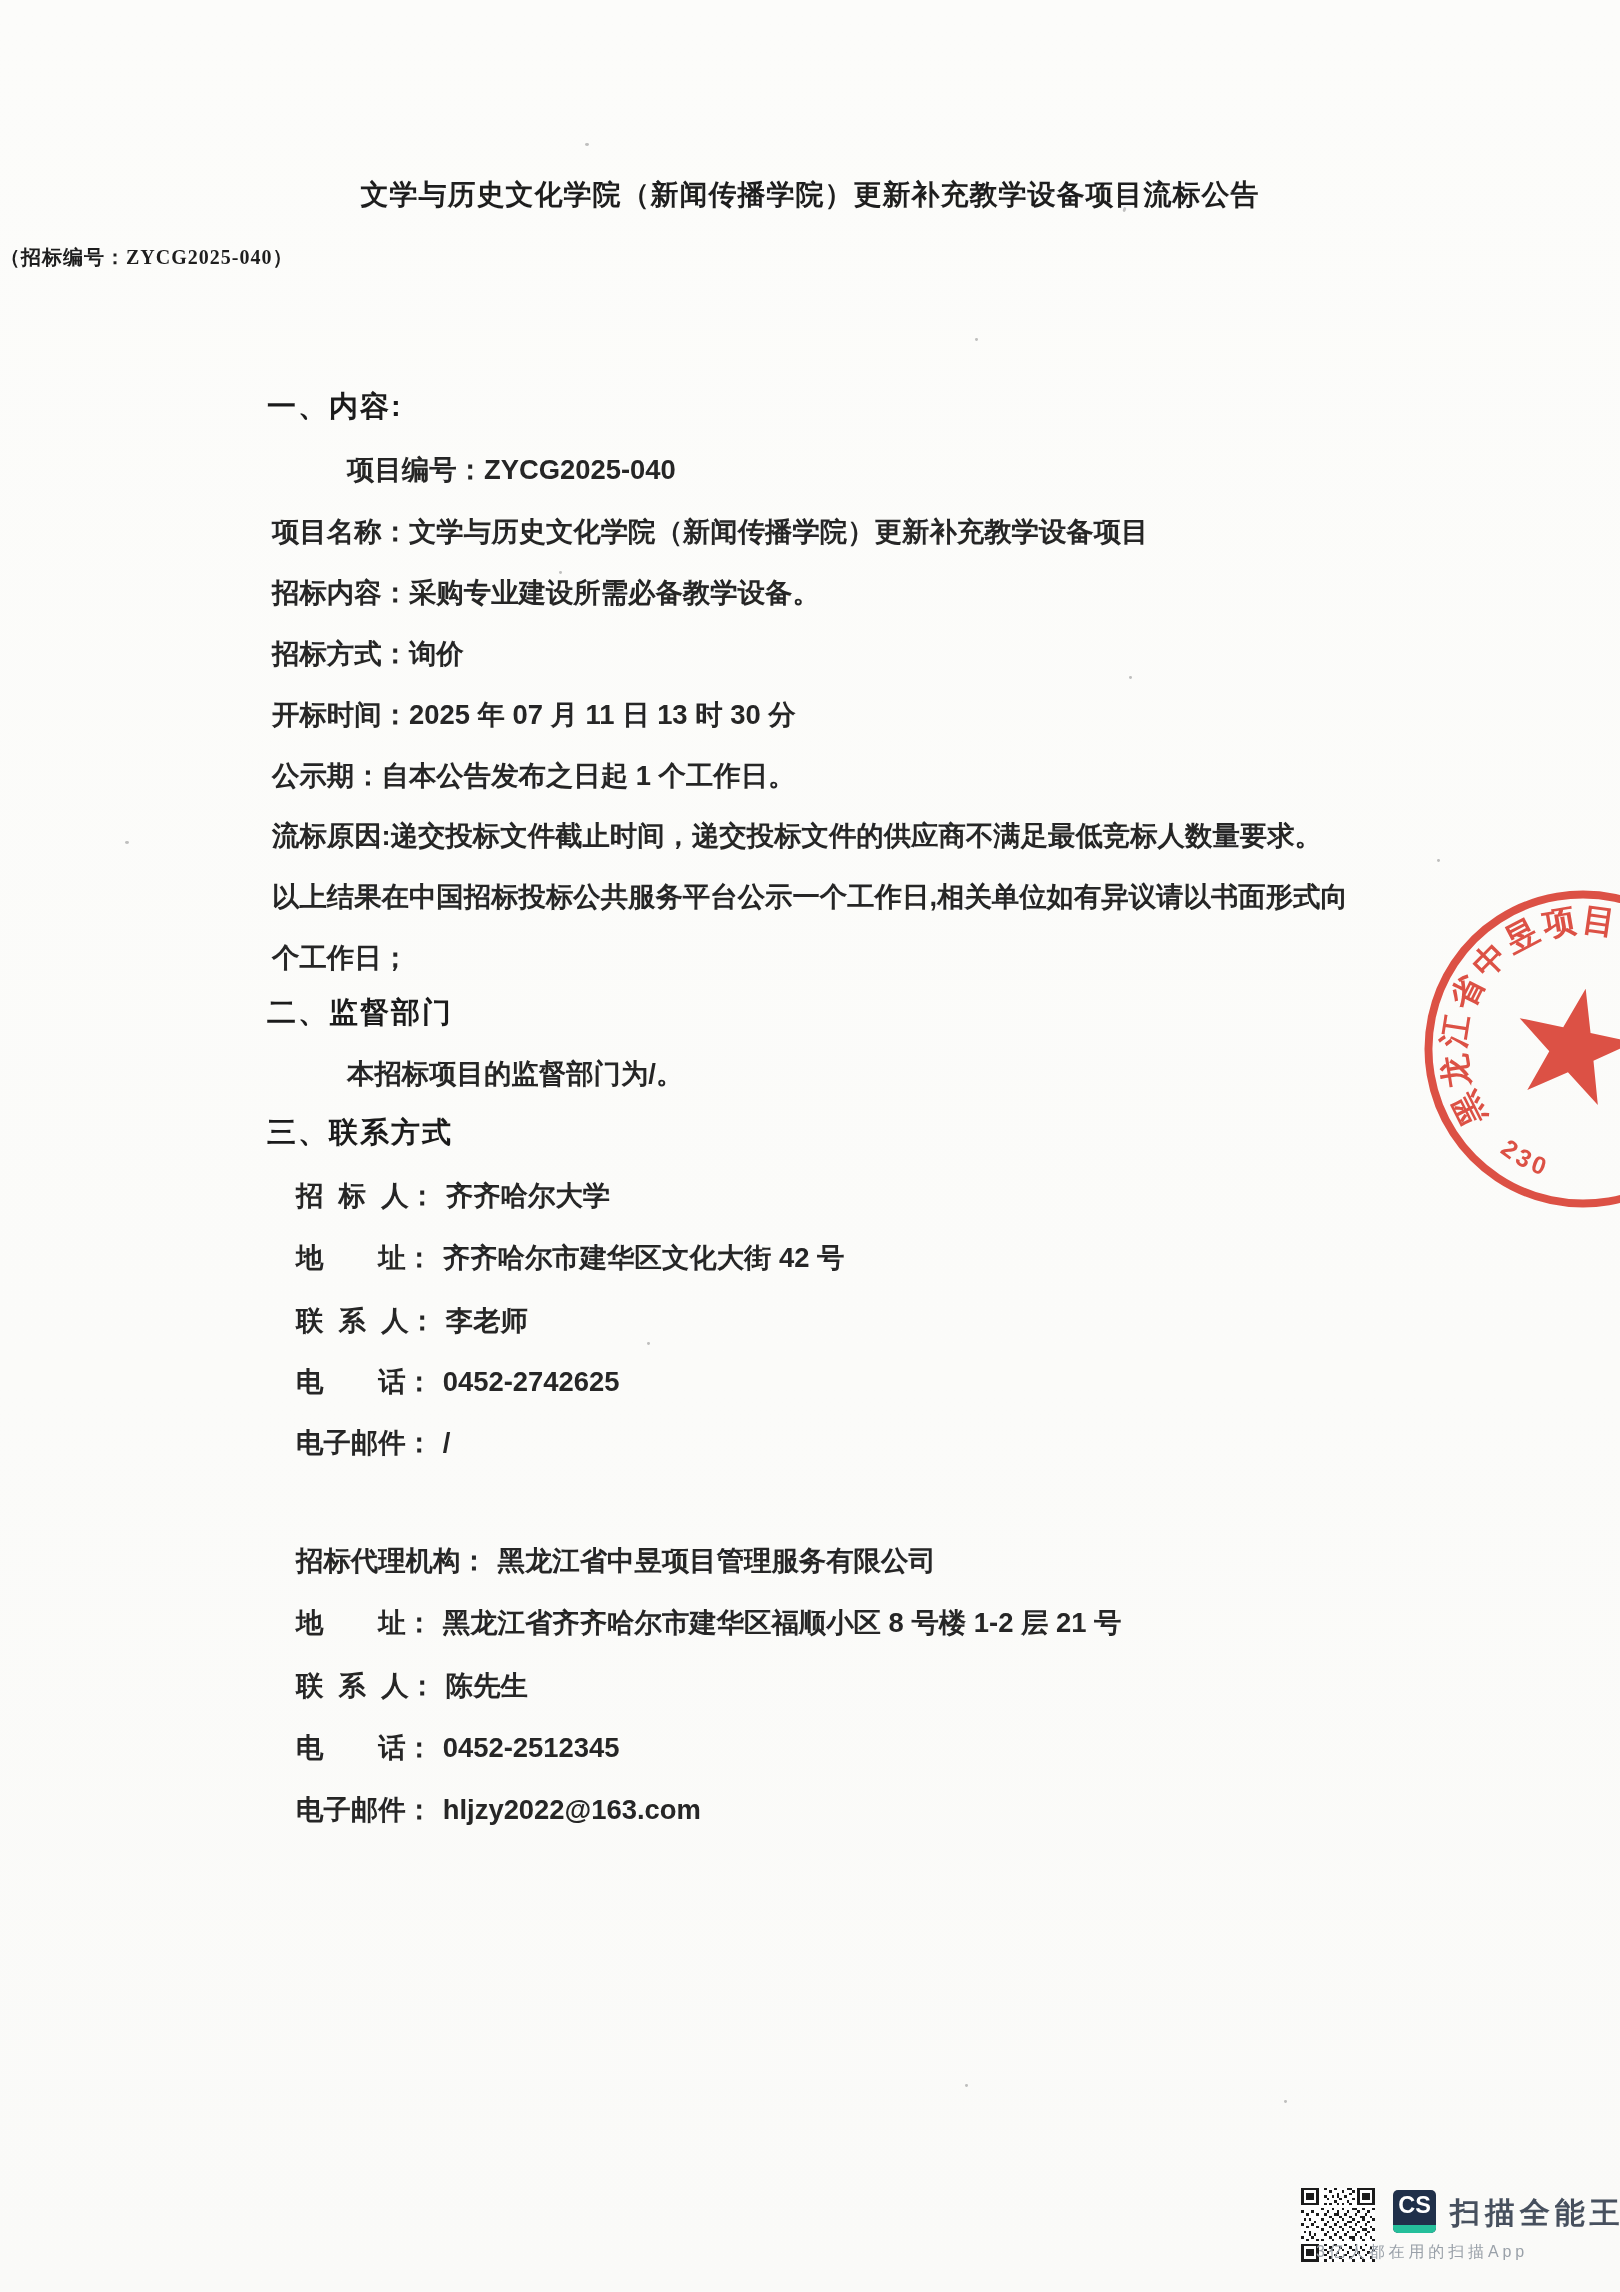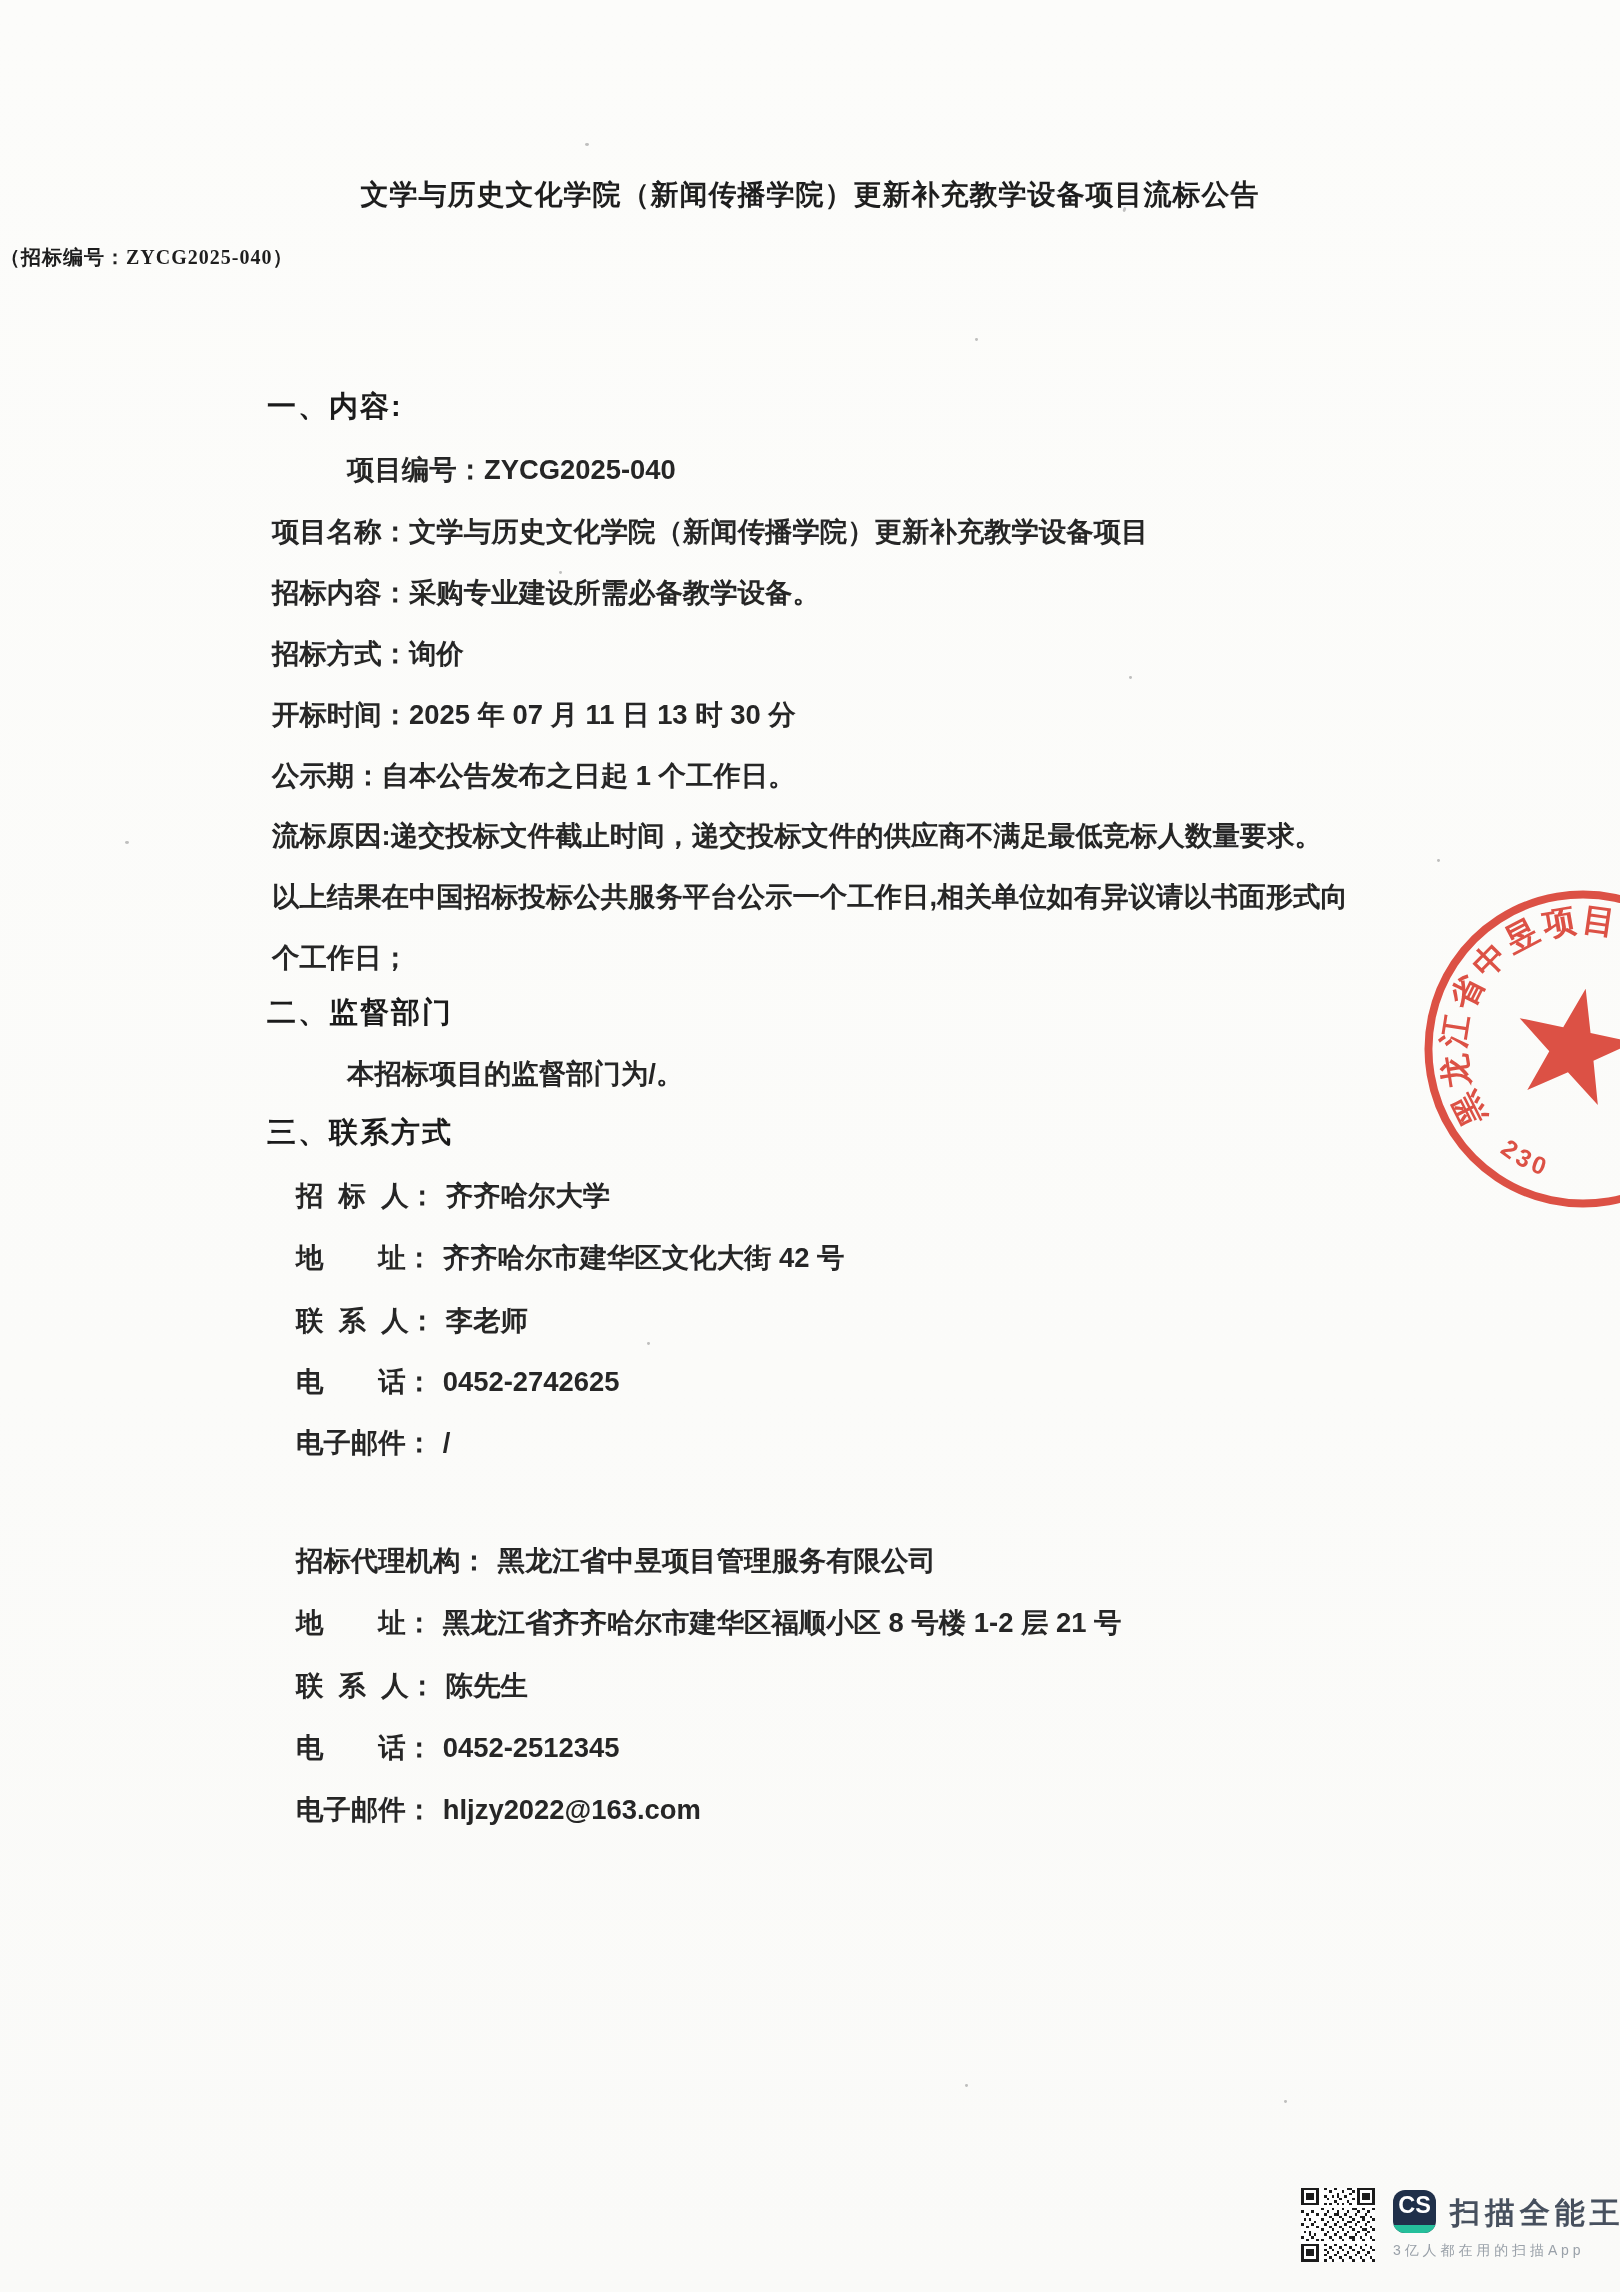--- a/index.html
+++ b/index.html
@@ -40,37 +40,37 @@
   .row .val{padding-left:9.8px;white-space:pre;font-weight:600;}
   
   .stamp{
     position:absolute;left:1375px;top:841px;width:416px;height:416px;
     filter:blur(0.4px);
   }
   
   .qr{position:absolute;left:1301px;top:2187px;width:74px;height:75px;}
   .cs-logo{
     position:absolute;left:1393px;top:2190px;width:43px;height:43px;
-    background:#20304a;border-radius:12px;overflow:hidden;
+    background:#20304a;border-radius:5px;overflow:hidden;
   }
   .cs-logo .cs-txt{
     position:absolute;top:2px;left:0;width:100%;text-align:center;
     color:#ffffff;font-size:23.5px;font-weight:700;
     font-family:"Liberation Sans","DejaVu Sans",sans-serif;letter-spacing:0px;
   }
   .cs-logo .cs-band{
     position:absolute;bottom:0;left:0;width:100%;height:7.8px;background:#25bf9b;
   }
   .app-name{
     position:absolute;left:1450px;top:2193px;
     font-size:30px;font-weight:700;color:#47505e;letter-spacing:4.9px;white-space:pre;
   }
   .app-tagline{
-    position:absolute;left:1393px;top:2242px;
-    font-size:14px;font-weight:400;color:#9aa1a9;letter-spacing:3.9px;white-space:pre;
+    position:absolute;left:1316px;top:2242px;
+    font-size:16px;font-weight:400;color:#9aa1a9;letter-spacing:3.9px;white-space:pre;
   }
   .speck{position:absolute;background:#8d8d8d;border-radius:50%;opacity:.55;}
 </style>
 </head>
 <body>
 
 <div class="page">
 
   <div class="title">文学与历史文化学院（新闻传播学院）更新补充教学设备项目流标公告</div>
   <div class="subtitle">（招标编号：ZYCG2025-040）</div>

